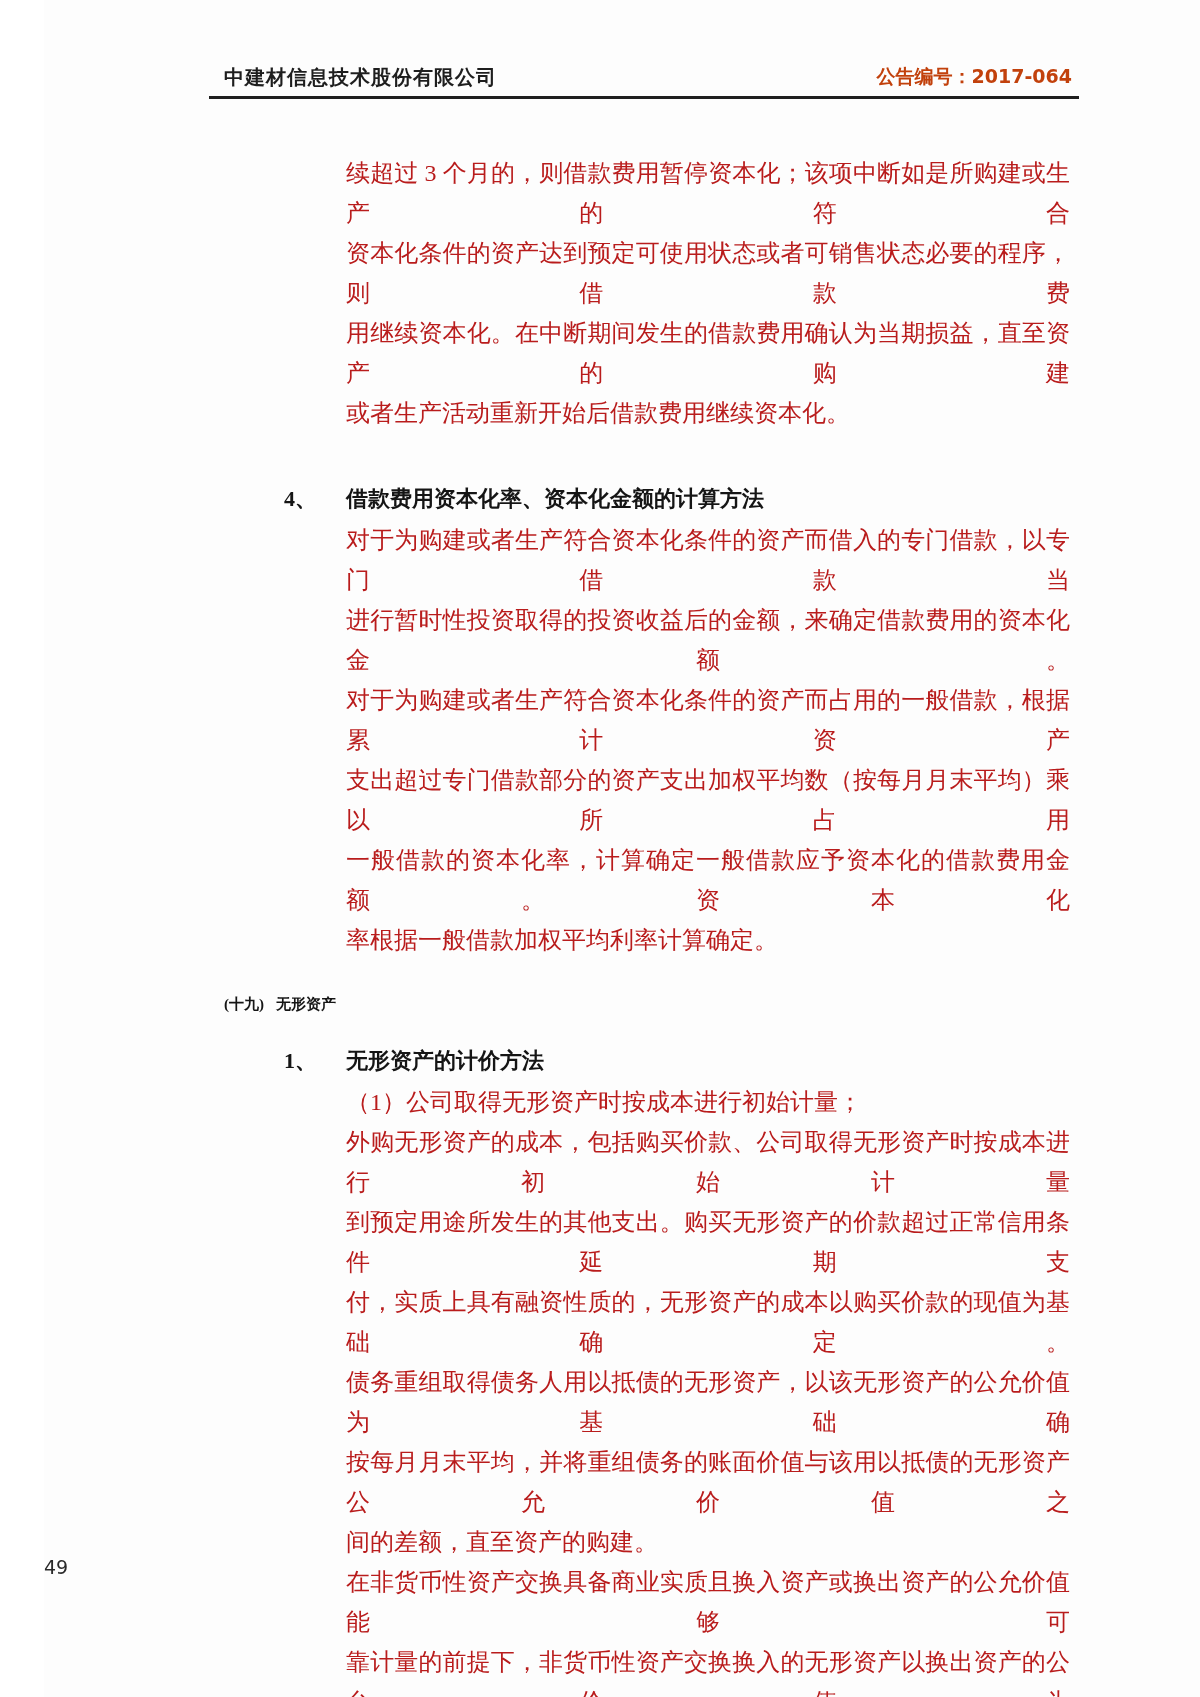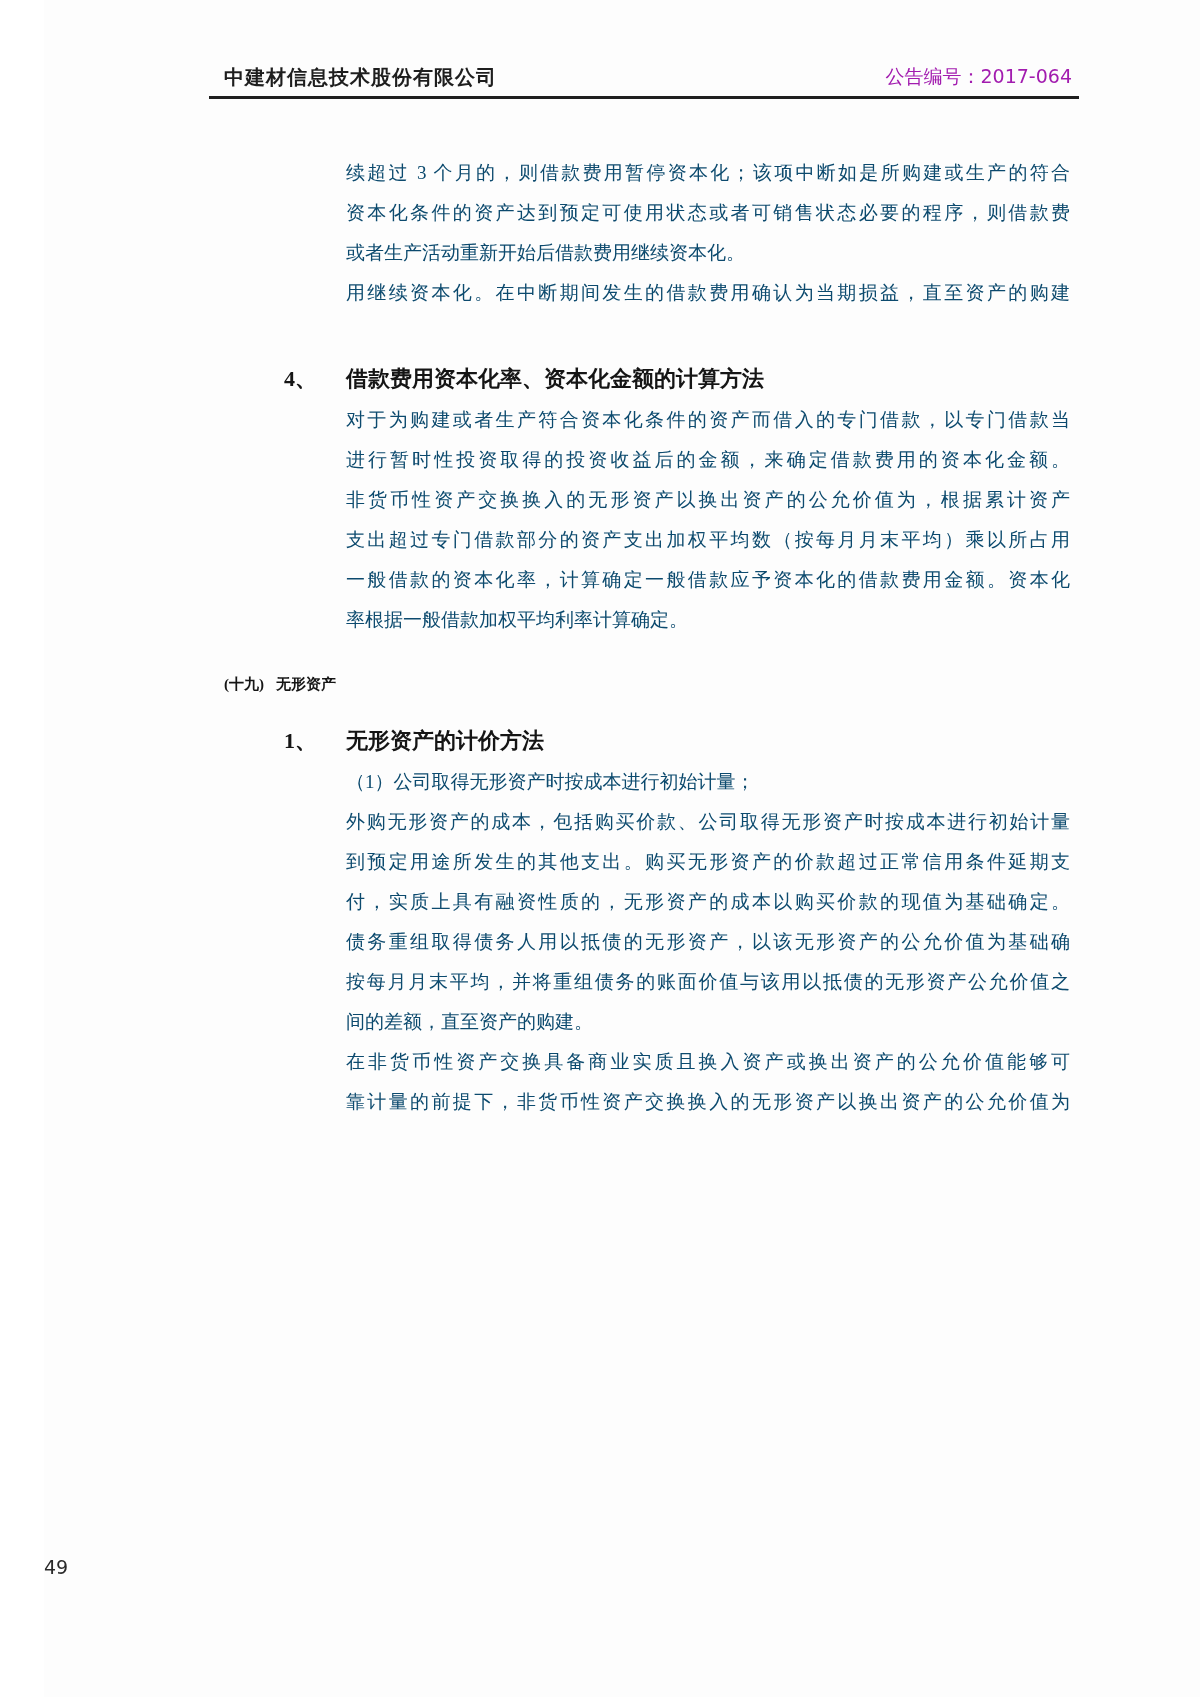--- a/index.html
+++ b/index.html
@@ -15,32 +15,32 @@
   
   .hdr-company{
     position:absolute;left:180px;top:64px;
     font-family:"DejaVu Sans","Liberation Sans",sans-serif;
     font-size:20px;font-weight:700;color:#1e1e1e;
     letter-spacing:1px;white-space:nowrap;
   }
   .hdr-notice{
     position:absolute;right:172px;top:64px;
     font-family:"DejaVu Sans","Liberation Sans",sans-serif;
-    font-size:19px;font-weight:400;color:#a21caf;
+    font-size:19px;font-weight:700;color:#c2410c;
     white-space:nowrap;
   }
   .hdr-rule{
     position:absolute;left:165px;top:96px;
     width:870px;height:3px;background:#1f1f1f;
   }
   
   #doc-content{position:absolute;left:0;top:153px;width:1200px;}
   .para{margin:0 0 0 302px;width:724px;}
   .line{
-    font-size:19px;line-height:40px;color:#0c4a6e;
+    font-size:24px;line-height:40px;color:#b91c1c;
   }
   .jl{text-align:justify;text-align-last:justify;}
   .hnum{
     margin:45px 0 0 240px;
     font-size:22px;line-height:42px;font-weight:700;color:#151515;
     white-space:nowrap;
   }
   .hnum .num{display:inline-block;width:62px;}
   .hsec{
     margin:22px 0 0 180px;
@@ -68,28 +68,28 @@
   <div class="hdr-notice">
     <span>公告编号：</span><span>2017-064</span>
   </div>
 
   <div class="hdr-rule"></div>
 
   <div id="doc-content">
       <div class="para">
         <div class="line jl">续超过 3 个月的，则借款费用暂停资本化；该项中断如是所购建或生产的符合</div>
         <div class="line jl">资本化条件的资产达到预定可使用状态或者可销售状态必要的程序，则借款费</div>
+        <div class="line jl">用继续资本化。在中断期间发生的借款费用确认为当期损益，直至资产的购建</div>
         <div class="line">或者生产活动重新开始后借款费用继续资本化。</div>
-        <div class="line jl">用继续资本化。在中断期间发生的借款费用确认为当期损益，直至资产的购建</div>
       </div>
       <div class="hnum"><span class="num">4、</span><span class="txt">借款费用资本化率、资本化金额的计算方法</span></div>
       <div class="para">
         <div class="line jl">对于为购建或者生产符合资本化条件的资产而借入的专门借款，以专门借款当</div>
         <div class="line jl">进行暂时性投资取得的投资收益后的金额，来确定借款费用的资本化金额。</div>
-        <div class="line jl">非货币性资产交换换入的无形资产以换出资产的公允价值为，根据累计资产</div>
+        <div class="line jl">对于为购建或者生产符合资本化条件的资产而占用的一般借款，根据累计资产</div>
         <div class="line jl">支出超过专门借款部分的资产支出加权平均数（按每月月末平均）乘以所占用</div>
         <div class="line jl">一般借款的资本化率，计算确定一般借款应予资本化的借款费用金额。资本化</div>
         <div class="line">率根据一般借款加权平均利率计算确定。</div>
       </div>
       <div class="hsec"><span class="num">(十九)</span><span class="txt">无形资产</span></div>
       <div class="hnum"><span class="num">1、</span><span class="txt">无形资产的计价方法</span></div>
       <div class="para">
         <div class="line">（1）公司取得无形资产时按成本进行初始计量；</div>
         <div class="line jl">外购无形资产的成本，包括购买价款、公司取得无形资产时按成本进行初始计量</div>
         <div class="line jl">到预定用途所发生的其他支出。购买无形资产的价款超过正常信用条件延期支</div>

